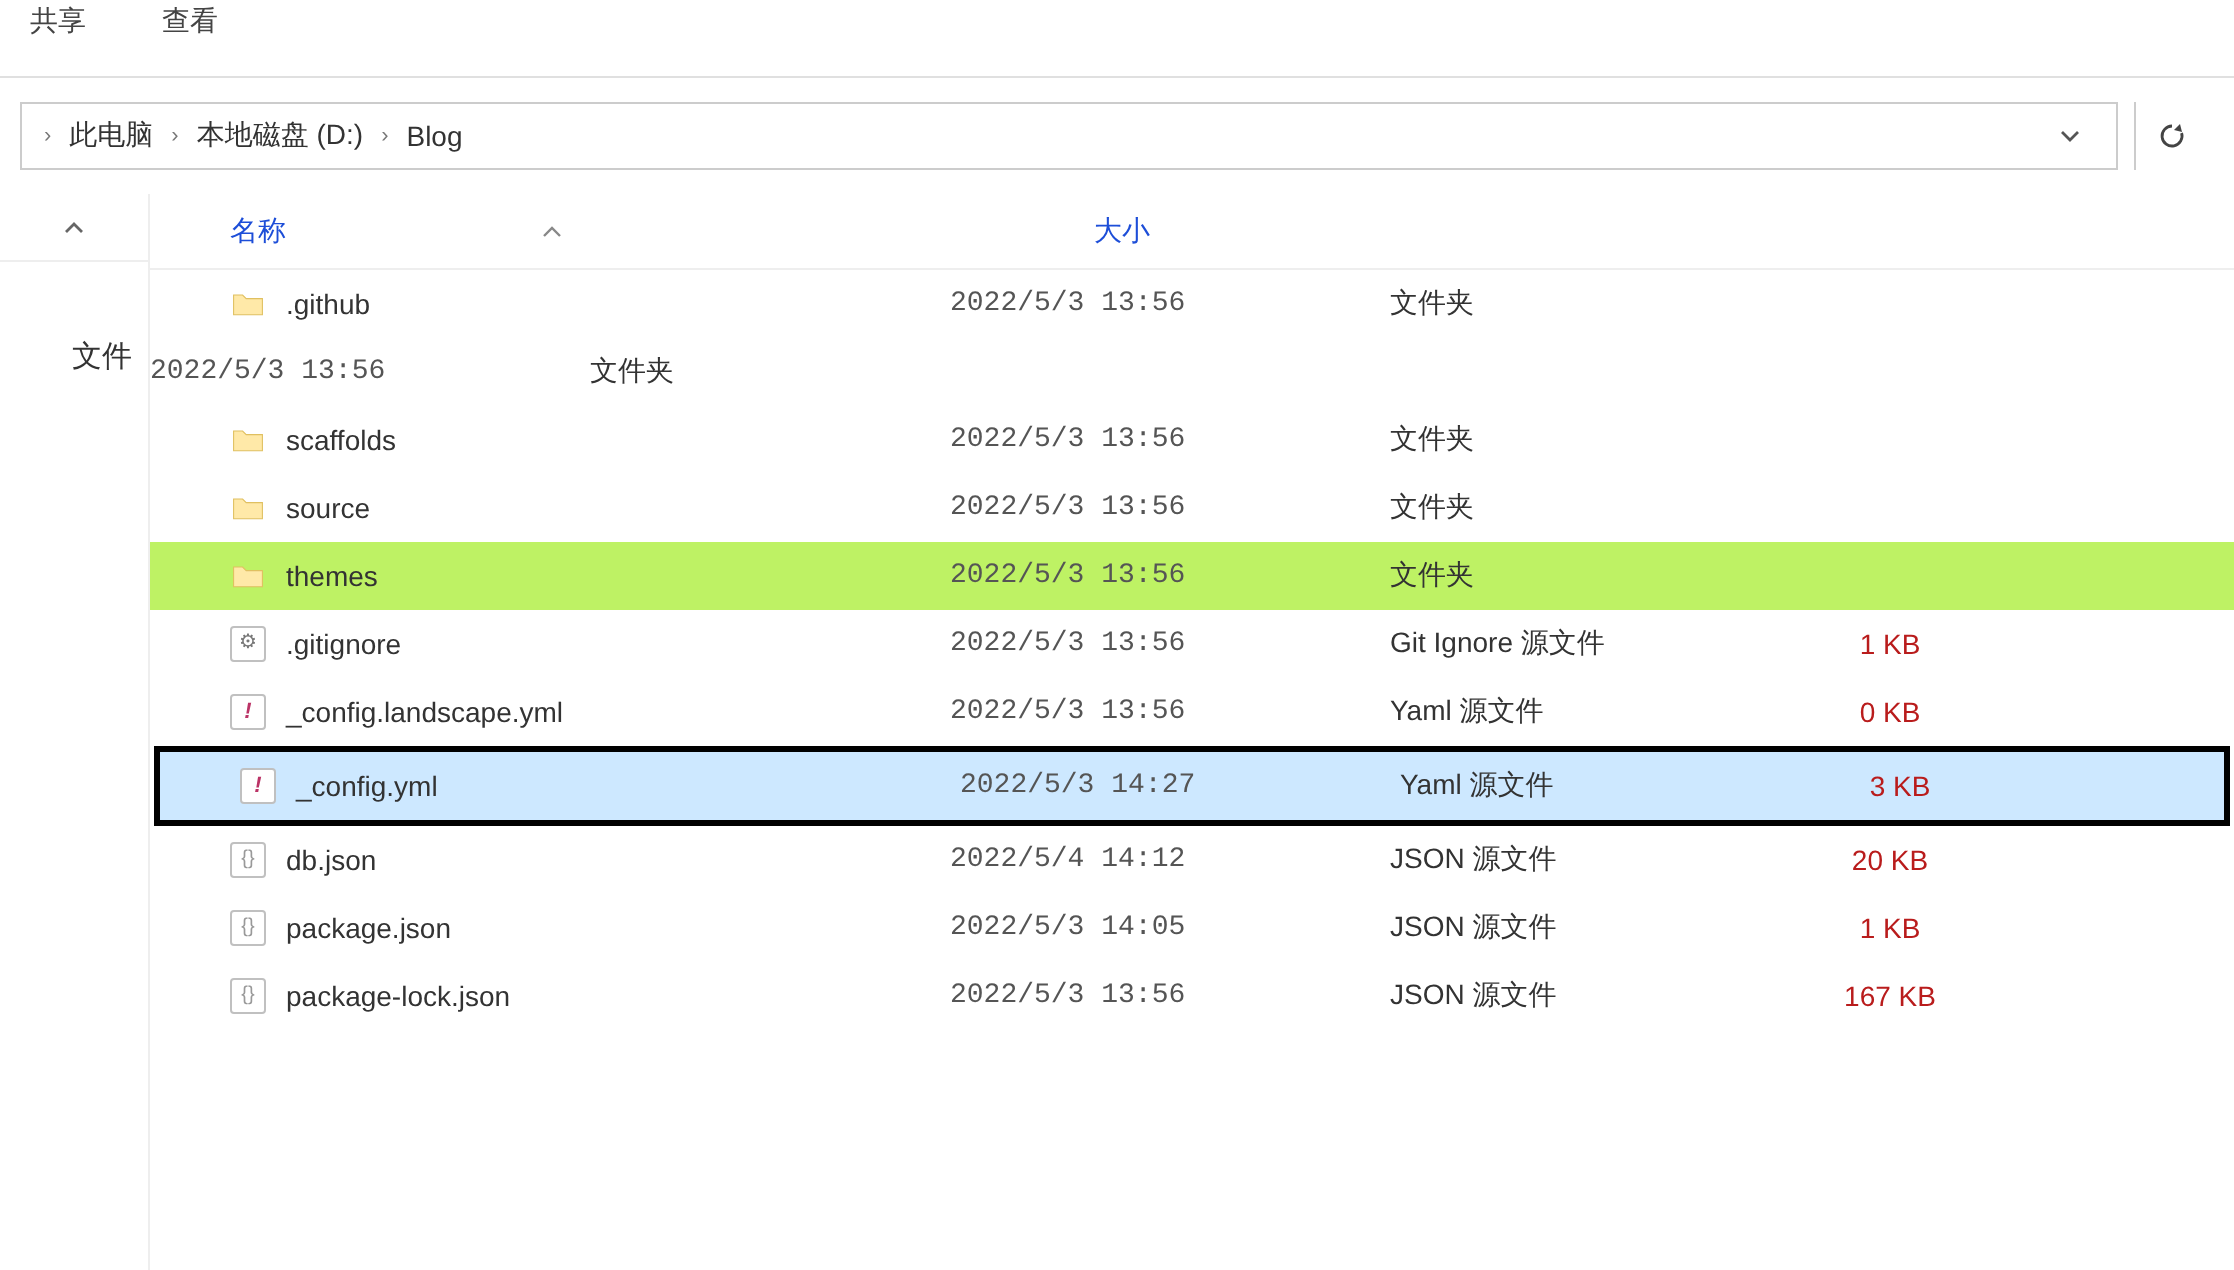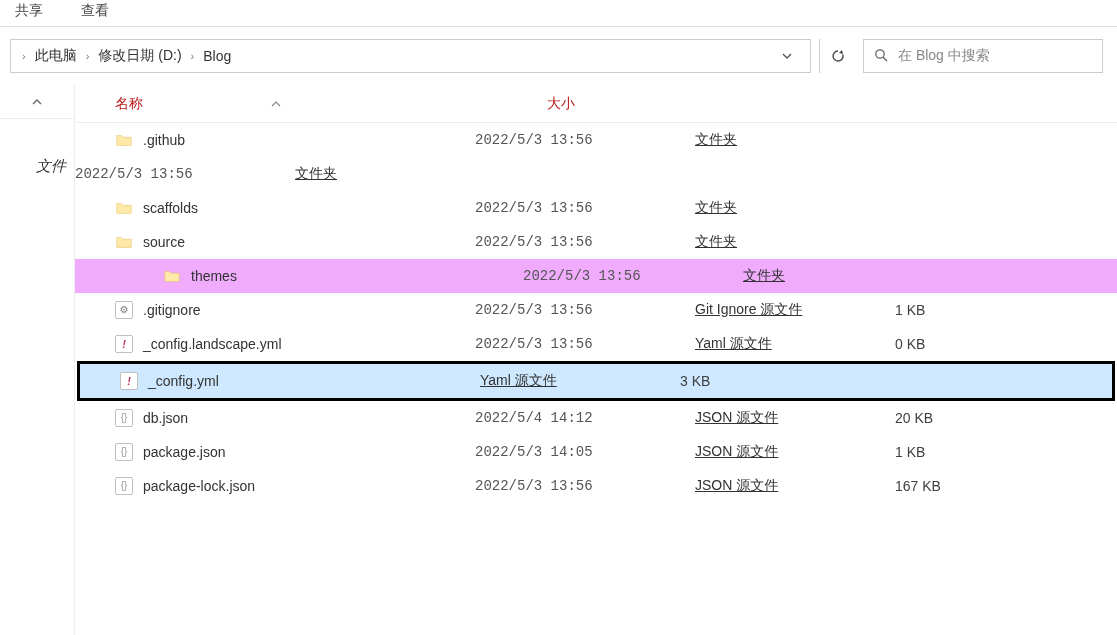--- a/index.html
+++ b/index.html
@@ -9,21 +9,21 @@
     color: #333;
     background: #fff;
     width: 1117px;
     height: 635px;
     overflow: hidden;
   }
 
   
   .top-tabs {
     display: flex;
-    padding: 2px 0 6px 15px;
+    padding: 2px 0 18px 15px;
     border-bottom: 1px solid #e0e0e0;
   }
   .top-tab {
     margin-right: 38px;
     color: #444;
     cursor: default;
   }
 
   
   .toolbar-row {
@@ -109,69 +109,68 @@
     justify-content: center;
     color: #555;
     border-bottom: 1px solid #eee;
   }
   .sidebar-item {
     padding: 8px 8px;
     color: #333;
     font-size: 15px;
     text-align: right;
     margin-top: 30px;
-    font-style: italic;
   }
 
   .file-panel {
     flex: 1;
     display: flex;
     flex-direction: column;
   }
   .columns {
     display: flex;
     align-items: center;
     border-bottom: 1px solid #eee;
     height: 38px;
-    color: #b91c1c;
+    color: #1d4ed8;
     font-size: 14px;
   }
   .col-name { width: 400px; padding-left: 40px; display:flex; align-items:center; gap:8px;}
   .col-date { width: 220px; }
   .col-type { width: 200px; }
   .col-size { width: 120px; text-align: right; padding-right: 20px; }
   .sort-caret { color: #888; }
 
   .file-list {
     flex: 1;
     overflow: hidden;
   }
   .file-row {
     display: flex;
     align-items: center;
     height: 34px;
     padding-left: 0;
   }
-  .file-row.hovered { background: #f0abfc; padding-left: 48px; }
+  .file-row.hovered { background: #bef264; }
   .file-row.selected { background: #cde8ff; }
   .highlighted-wrap {
     border: 3px solid #000;
     margin: 0 2px;
   }
   .cell-name {
     width: 400px;
     display: flex;
     align-items: center;
     padding-left: 40px;
     gap: 10px;
     color: #333;
   }
   .cell-date { width: 220px; color: #555; font-family: Liberation Mono, monospace; }
-  .cell-type { width: 200px; color: #333; text-decoration: underline; }
-  .cell-size { width: 120px; text-align: left; padding-right: 20px; color: #404040; }
+  .cell-type { width: 200px; color: #333; }
+  .cell-size { width: 120px; text-align: center; padding-right: 20px; color: #b91c1c; }
 
   .icon-folder, .icon-file {
     width: 18px;
     height: 18px;
     flex-shrink: 0;
     display: inline-flex;
     align-items: center;
     justify-content: center;
   }
   .icon-folder svg { width: 18px; height: 18px; }
@@ -189,47 +188,38 @@
   <div class="top-tab">共享</div>
   <div class="top-tab">查看</div>
 </div>
 
 <div class="toolbar-row">
   <div class="breadcrumb-bar">
     <div class="breadcrumb-content">
       <span class="chevron-sep">›</span>
       <span>此电脑</span>
       <span class="chevron-sep">›</span>
-      <span>修改日期 (D:)</span>
+      <span>本地磁盘 (D:)</span>
       <span class="chevron-sep">›</span>
       <span>Blog</span>
     </div>
     <div class="addr-controls">
       <div class="addr-btn">
         <svg width="12" height="12" viewBox="0 0 12 12">
             <path d="M2 4 L6 8 L10 4" fill="none" stroke="#555" stroke-width="1.4"></path>
           </svg>
       </div>
     </div>
   </div>
   <div class="refresh-btn">
     <svg width="16" height="16" viewBox="0 0 16 16">
       <path d="M8 3 a5 5 0 1 0 4.8 3.5" fill="none" stroke="#444" stroke-width="1.4"></path>
       <path d="M12 2 L13 6 L9 5 Z" fill="#444"></path>
     </svg>
   </div>
-  <div class="search-bar">
-    <span class="search-icon">
-      <svg width="14" height="14" viewBox="0 0 14 14">
-          <circle cx="6" cy="6" r="4.2" fill="none" stroke="#666" stroke-width="1.3"></circle>
-          <line x1="9.2" y1="9.2" x2="13" y2="13" stroke="#666" stroke-width="1.3"></line>
-        </svg>
-    </span>
-    <span class="search-placeholder">在 Blog 中搜索</span>
-  </div>
 </div>
 
 <div class="main-area">
 
   <div class="sidebar">
     <div class="sidebar-scroll">
       <svg width="12" height="12" viewBox="0 0 12 12">
           <path d="M2 8 L6 4 L10 8" fill="none" stroke="#666" stroke-width="1.4"></path>
         </svg>
     </div>
@@ -331,20 +321,21 @@
           <div class="cell-size">0 KB</div>
         </div>
         <div class="highlighted-wrap">
           <div class="file-row selected">
             <div class="cell-name">
               <span class="icon-file">
                 <span class="icon-exclaim">!</span>
               </span>
               <span>_config.yml</span>
             </div>
+            <div class="cell-date">2022/5/3 14:27</div>
             <div class="cell-type">Yaml 源文件</div>
             <div class="cell-size">3 KB</div>
           </div>
         </div>
         <div class="file-row">
           <div class="cell-name">
             <span class="icon-file">
               <span class="icon-brace">{}</span>
             </span>
             <span>db.json</span>

